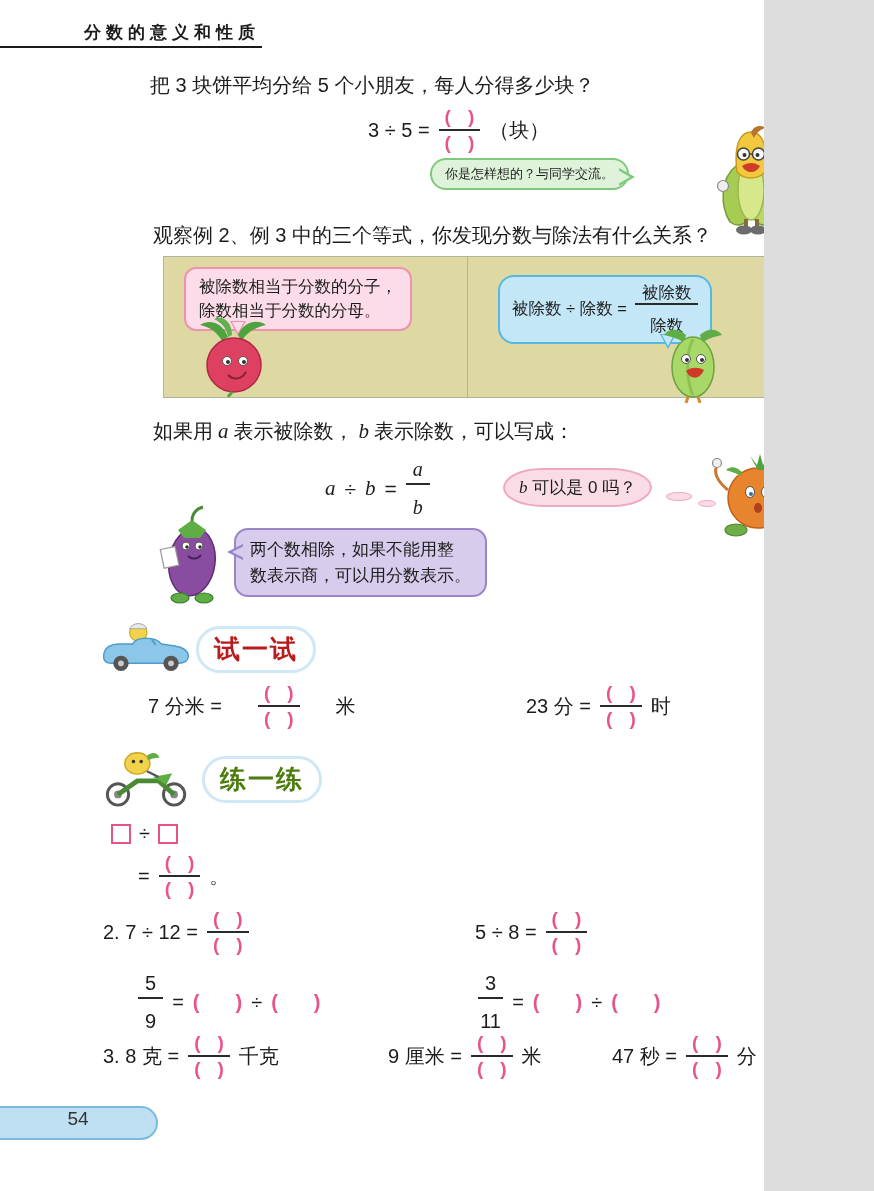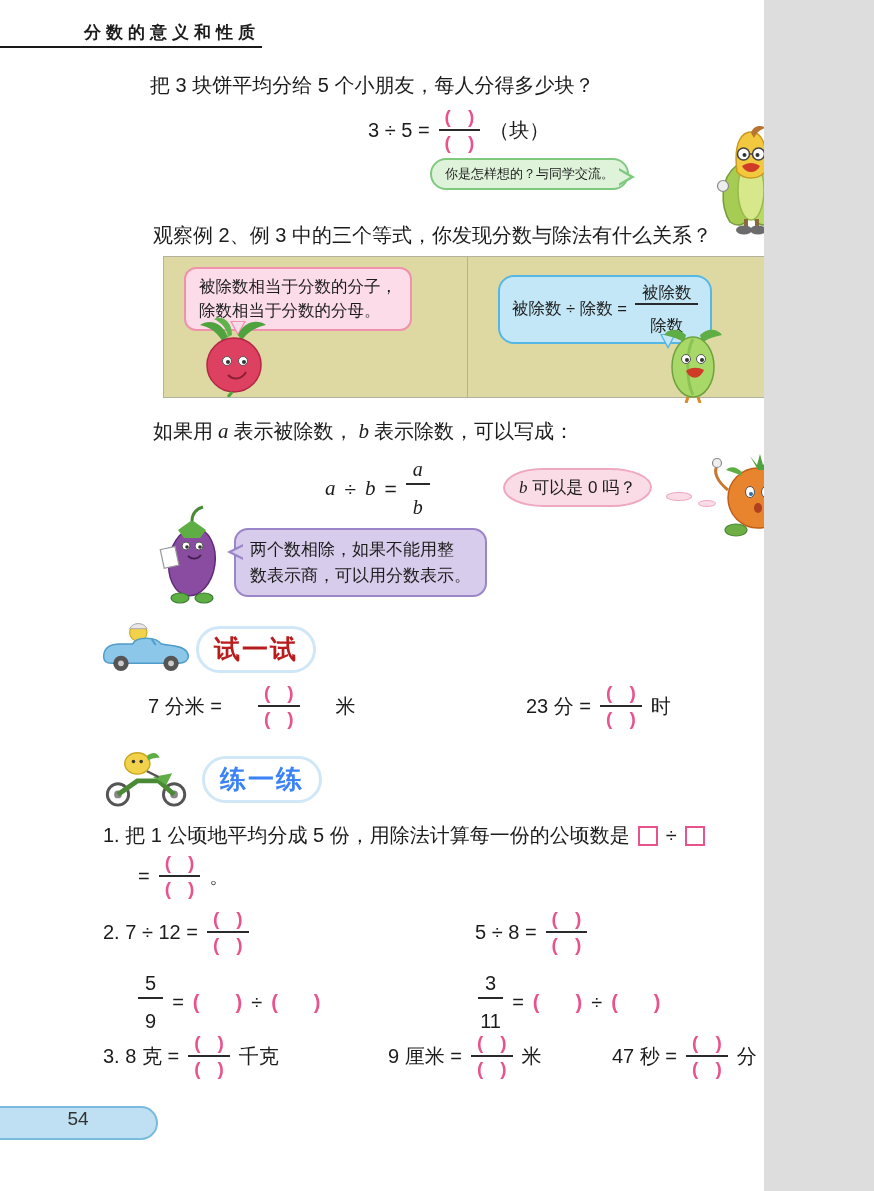--- a/index.html
+++ b/index.html
@@ -58,21 +58,21 @@
 
   
   #purpb { left:234px; top:528px; background:#d7cceb; border:2px solid #9a85c8; border-radius:14px; font-size:17px; line-height:1.5; padding:7px 14px; }
   #purpb span { display:block; }
   #purpb::before { content:""; position:absolute; left:-17px; top:14px; border:8px solid transparent; border-right:16px solid #9a85c8; }
   #purpb::after  { content:""; position:absolute; left:-10px; top:16px; border:6px solid transparent; border-right:12px solid #d7cceb; }
 
   
   .cloudtag { position:absolute; background:#fff; border:3px solid #cfe7f6; border-radius:24px; padding:3px 15px; font-size:26px; font-weight:bold; letter-spacing:2px; white-space:nowrap; }
   #try-title { left:196px; top:626px; color:#b91c1c; }
-  #prac-title { left:202px; top:756px; color:#3b82f6; }
+  #prac-title { left:202px; top:756px; color:#4d7c0f; }
 
   #try1 { left:148px; top:682px;gap:36px; }
   #try2 { left:498px; top:682px;margin-left:28px; }
 
   #p1a { position:absolute; left:103px; top:822px; display:flex; align-items:center; }
   .pbox { width:20px; height:20px; border:2px solid #e8538c; display:inline-block; margin:0 8px; flex:none; }
   #p1b { left:138px; top:852px; }
   #p2a { left:103px; top:908px; }
   #p2b { left:475px; top:908px; }
   #p2c { left:138px; top:972px; }
@@ -278,21 +278,20 @@
     <path d="M56 30 L76 26 L70 38 Z" fill="#5fae45"></path>
     <ellipse cx="40" cy="16" rx="13" ry="11" fill="#f2d24b" stroke="#c9a822" stroke-width="1.5"></ellipse>
     <path d="M50 8 C56 3 61 5 63 10 C58 10 53 11 51 13 Z" fill="#5fae45"></path>
     <path d="M50 24 L62 30" stroke="#555" stroke-width="2.5"></path>
     <circle cx="36" cy="14" r="1.8" fill="#333"></circle>
       <circle cx="44" cy="14" r="1.8" fill="#333"></circle>
   </svg>
   <div id="prac-title" class="cloudtag">练一练</div>
 
   <div id="p1a">
-    <span class="txt">1. 把 1 公顷地平均分成 5 份，用除法计算每一份的公顷数是</span>
     <span class="pbox"></span>
     <span class="txt">÷</span>
     <span class="pbox"></span>
   </div>
   <div id="p1b" class="row">
     <span class="txt">=</span>
     <span class="bfrac">
       <span class="n"><b class="pk">(</b><b class="pk pgap">)</b></span>
       <span class="d"><b class="pk">(</b><b class="pk pgap">)</b></span>
     </span>

